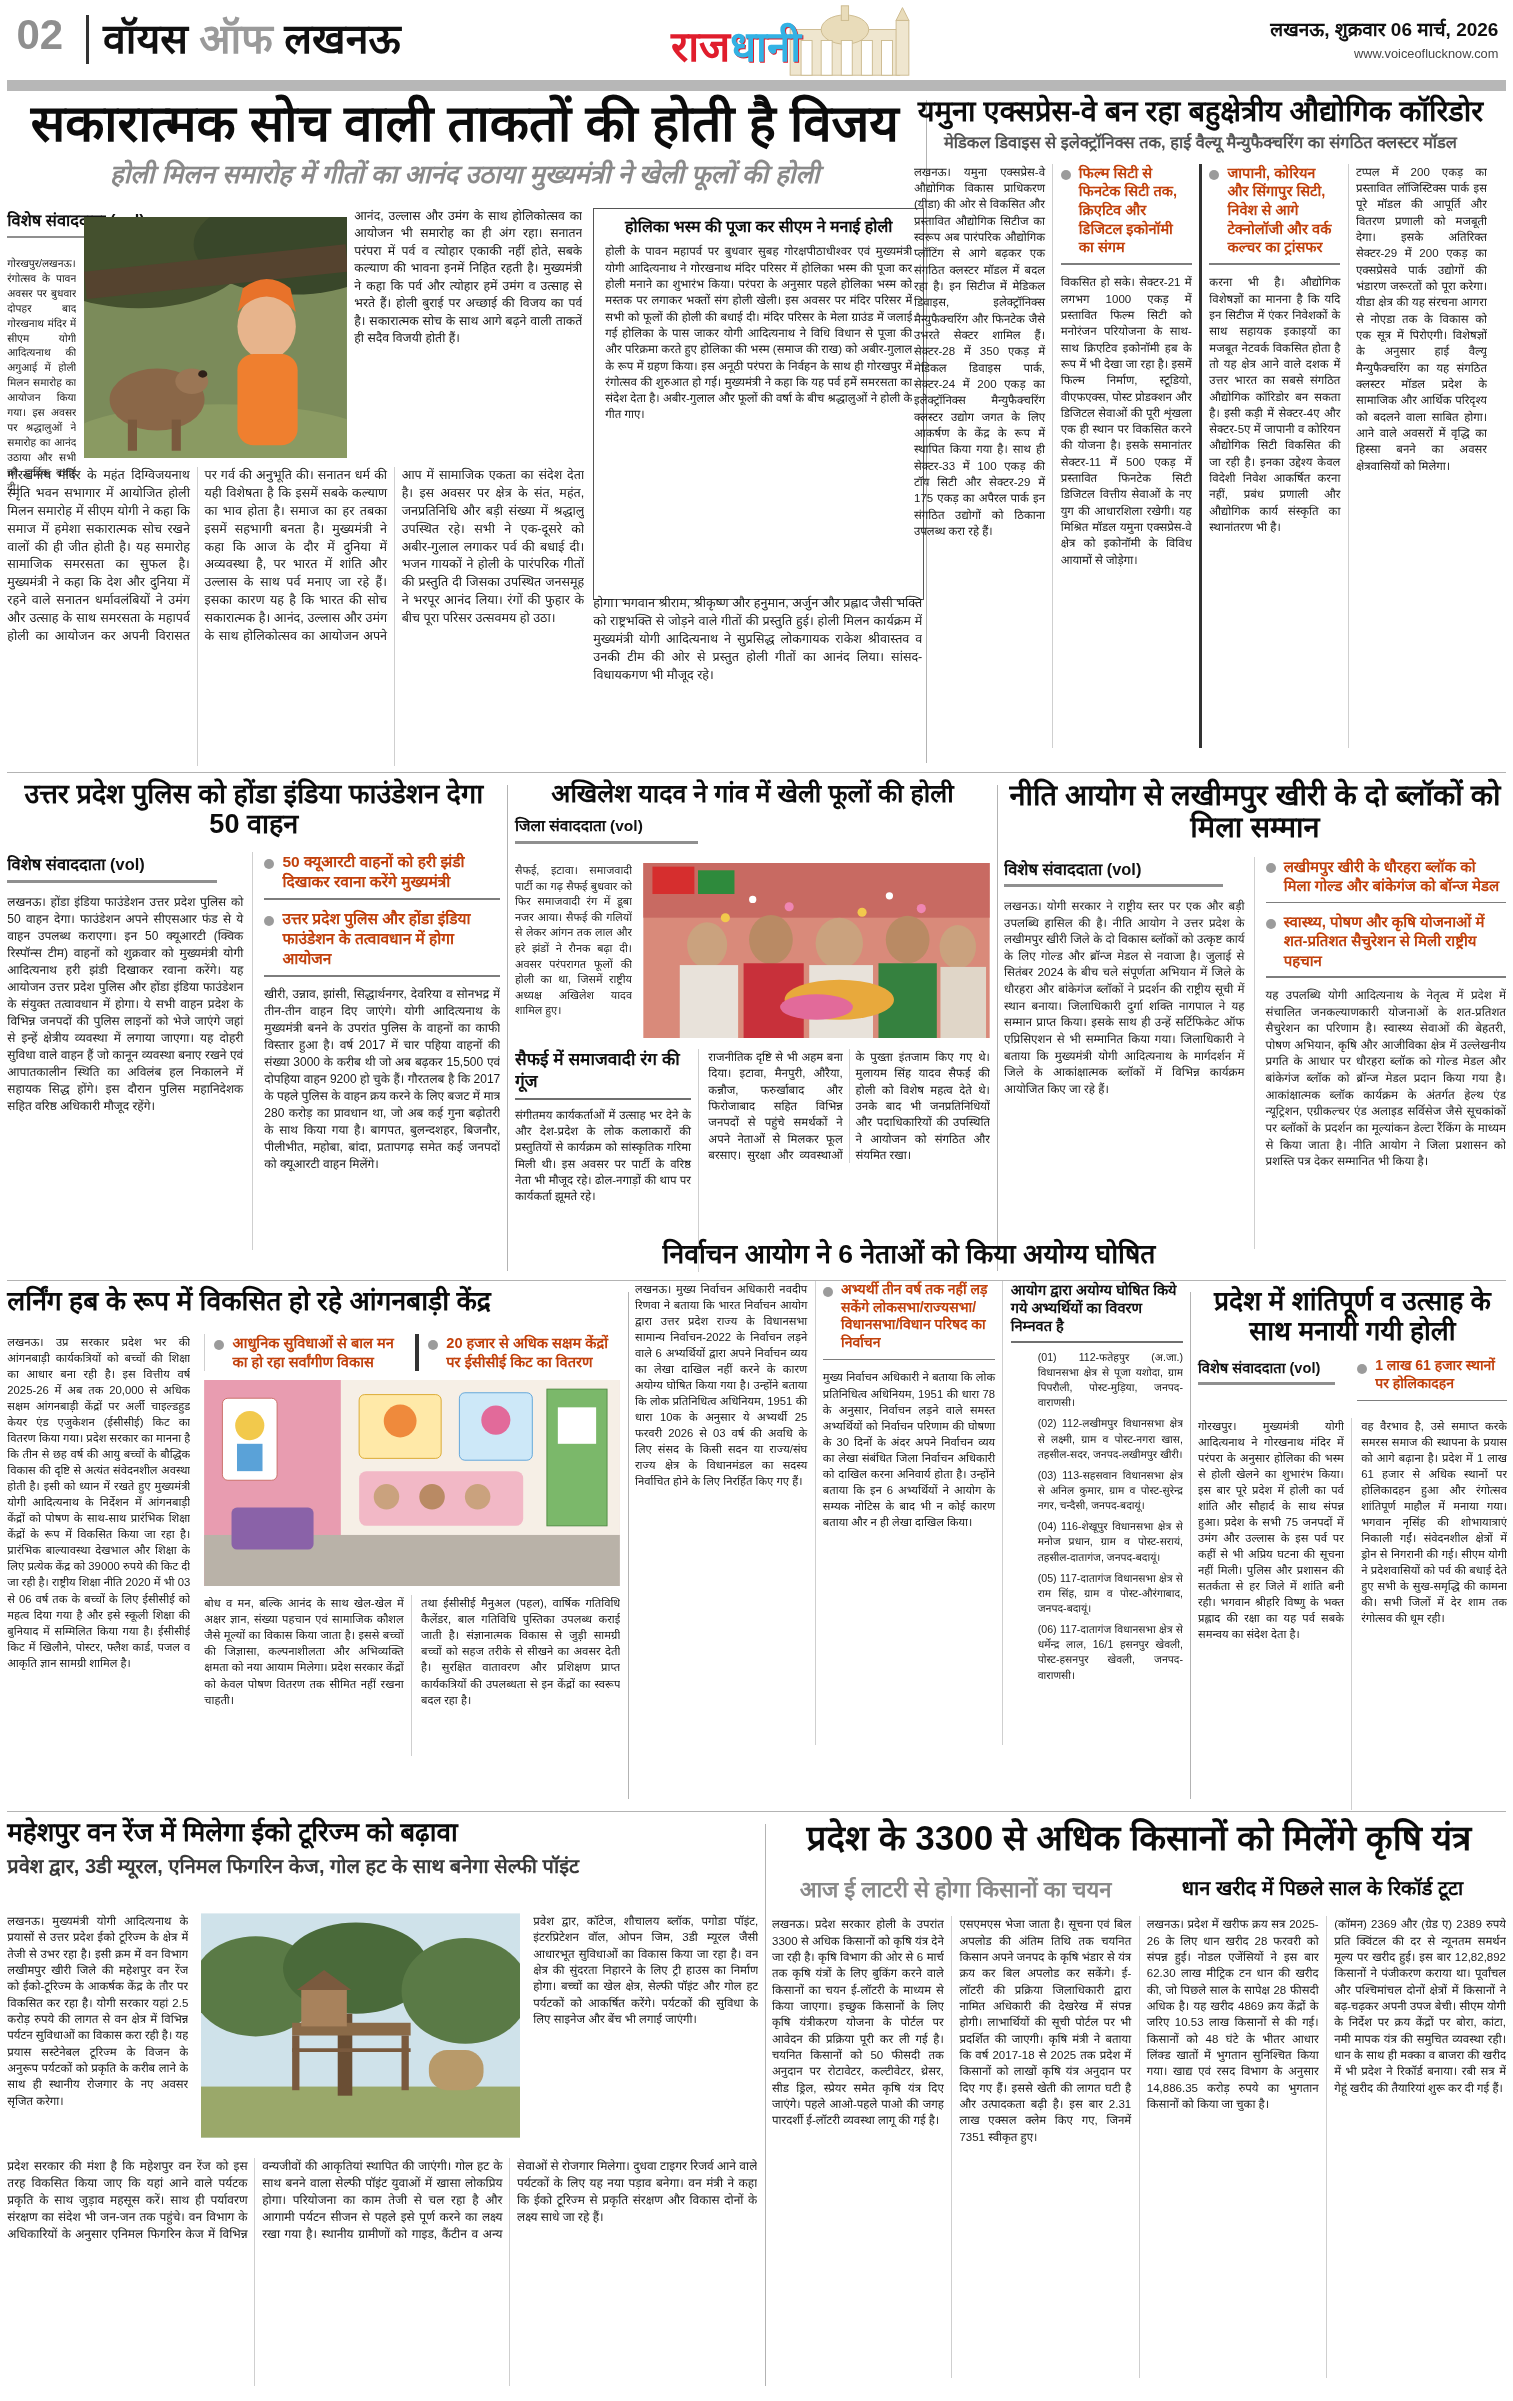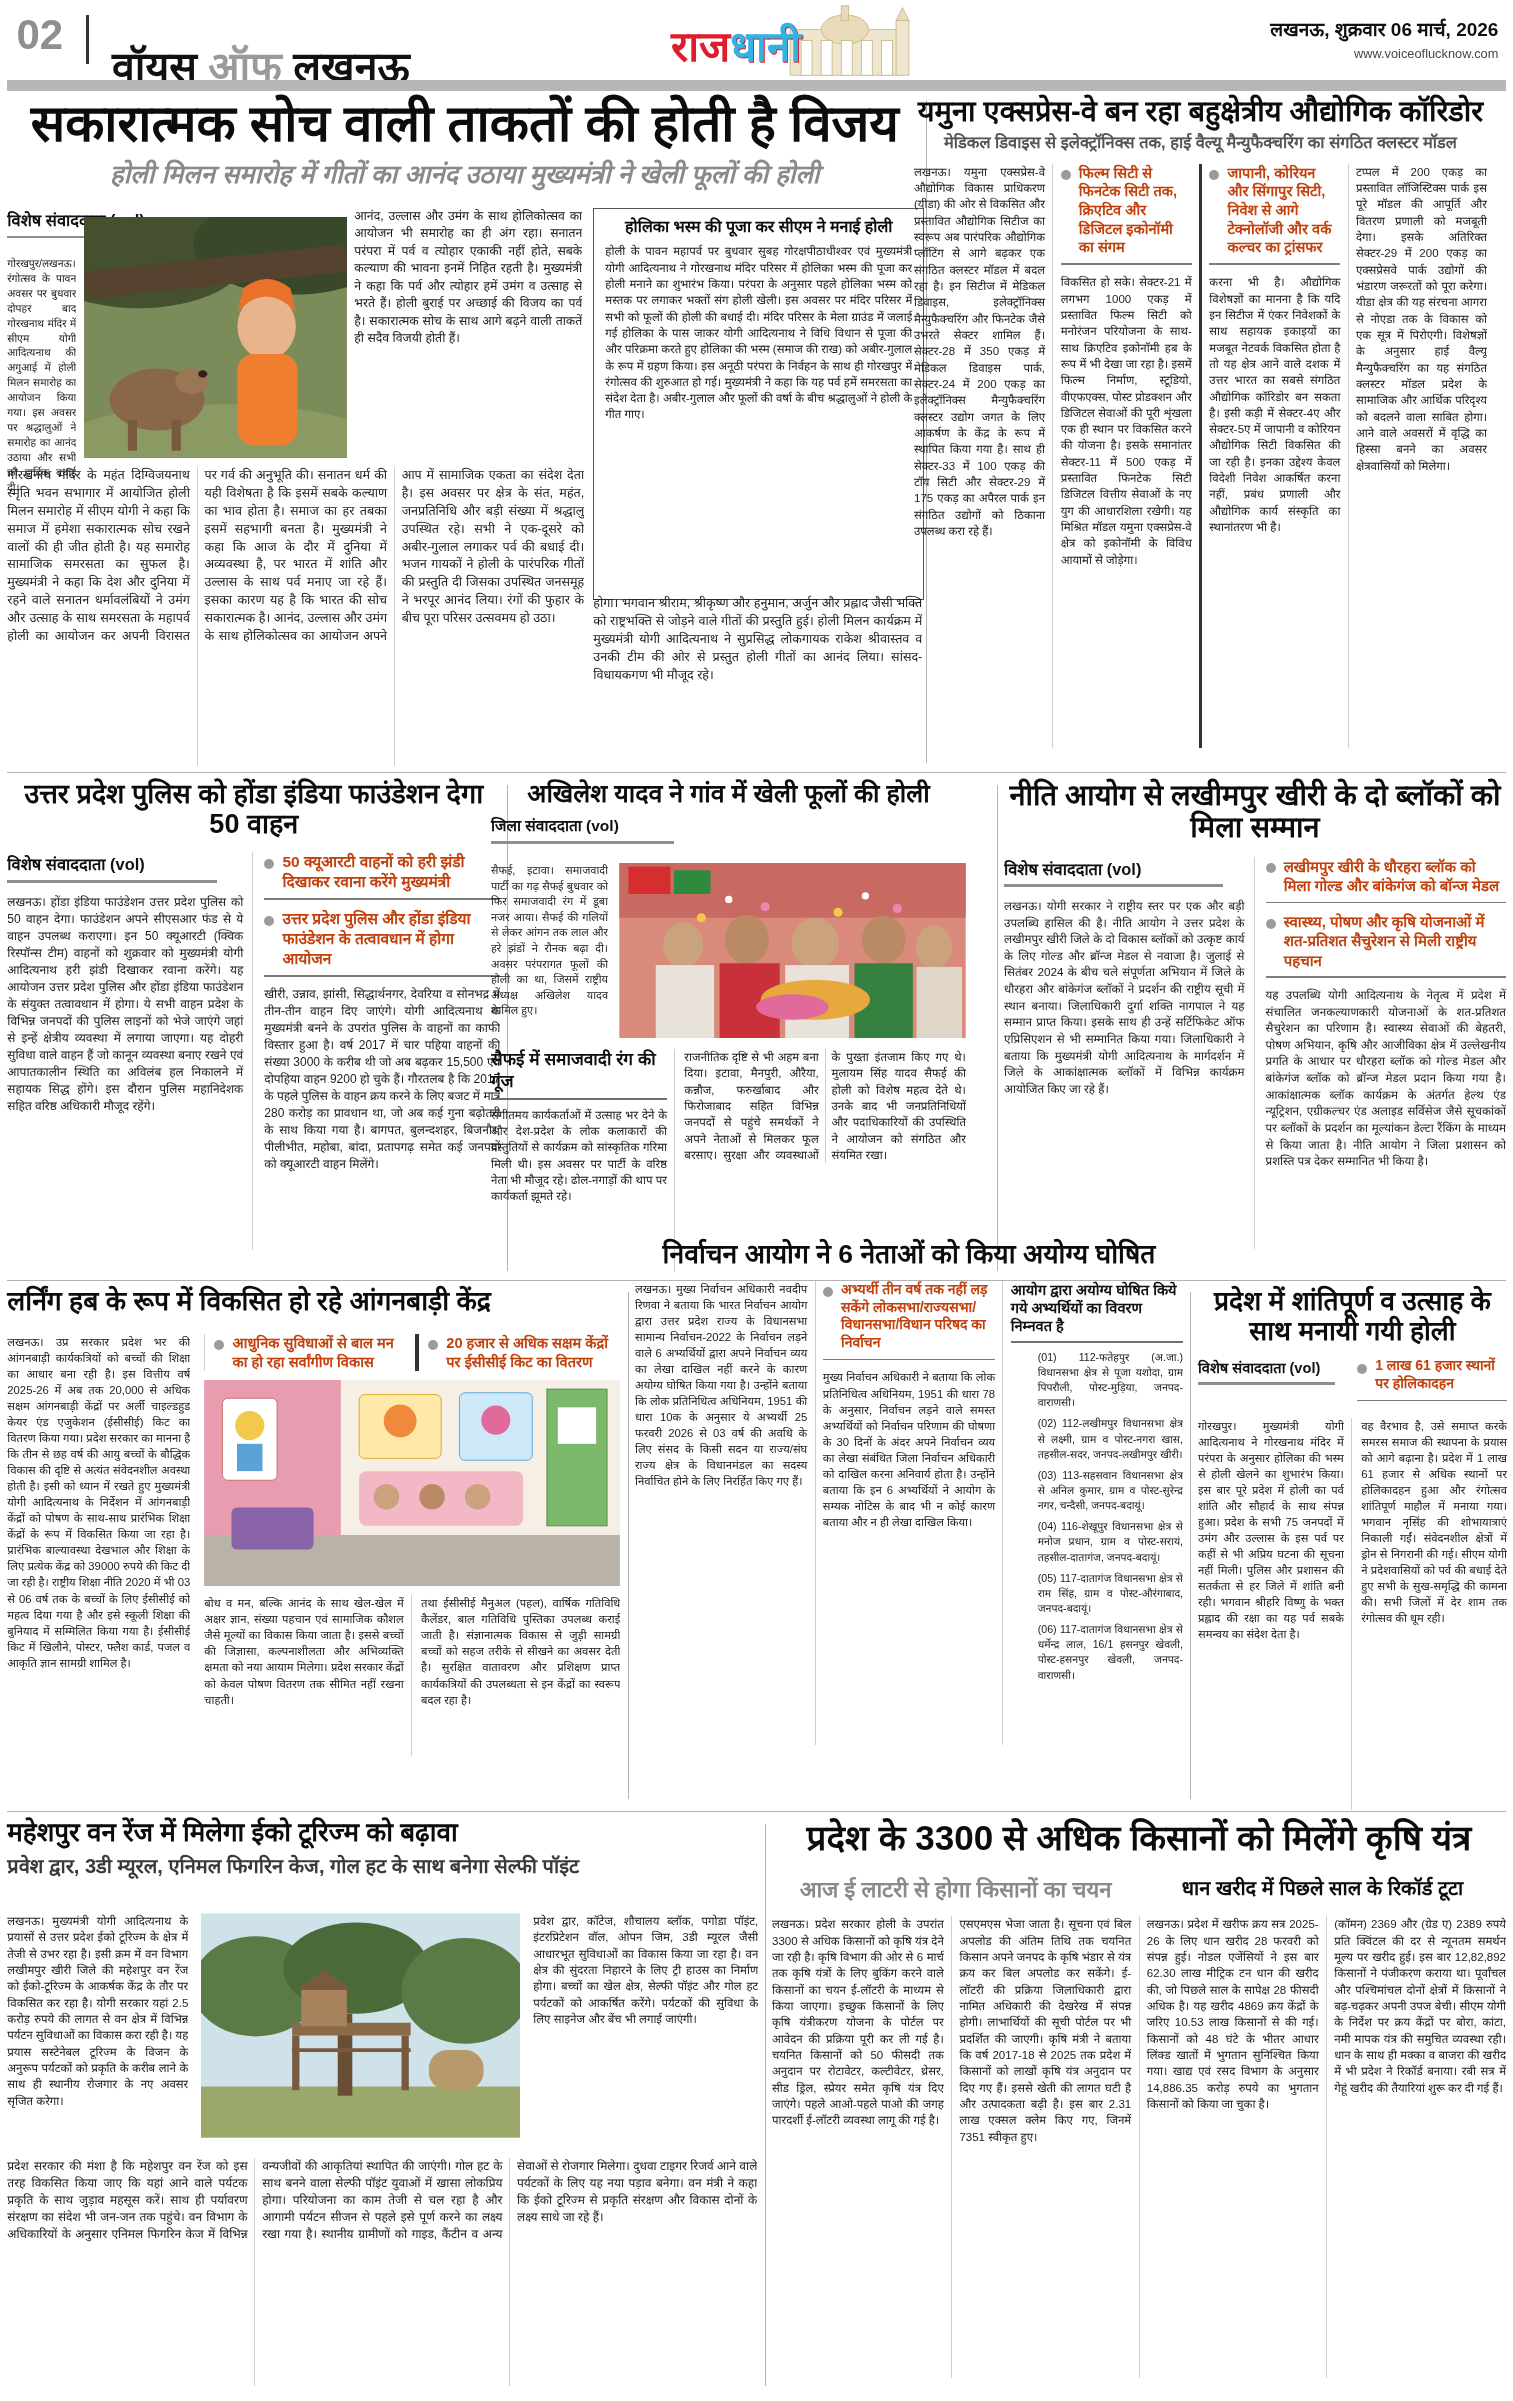--- a/index.html
+++ b/index.html
@@ -37,21 +37,21 @@
   .subbox-rule{height:1.8px;background:#6f6f6f;margin:5.5px 0 7.3px 0;}
   .list-item{margin-bottom:6.4px;margin-left:27px;}
 </style>
 </head>
 <body>
 
 <div id="page">
 
   <div class="abs" style="left:16.4px;top:11px;"><span id="pgnum">02</span></div>
   <div class="abs hdr-vbar" style="left:86px;top:14.6px;height:49px;"></div>
-  <div class="abs" style="left:112px;top:9px;margin-top:28px;">
+  <div class="abs" style="left:103px;top:9px;">
     <span id="papername">
       <span>वॉयस</span>
       <span class="gray">ऑफ</span>
       <span>लखनऊ</span>
     </span>
   </div>
 
   <div class="abs" style="left:671px;top:1.8px;width:274px;height:77px;">
     <svg class="abs" style="left:110px;top:0px;" width="137" height="77" viewBox="0 0 150 84">
       <rect x="10" y="30" width="120" height="50" fill="#efe6cf" stroke="#cbb98d"></rect>
@@ -168,21 +168,21 @@
           <span class="bullet-text">उत्तर प्रदेश पुलिस और होंडा इंडिया फाउंडेशन के तत्वावधान में होगा आयोजन</span>
         </div>
         <div class="bullet-rule"></div>
         <div class="body-txt" style="font-size:12px;">खीरी, उन्नाव, झांसी, सिद्धार्थनगर, देवरिया व सोनभद्र में तीन-तीन वाहन दिए जाएंगे। योगी आदित्यनाथ के मुख्यमंत्री बनने के उपरांत पुलिस के वाहनों का काफी विस्तार हुआ है। वर्ष 2017 में चार पहिया वाहनों की संख्या 3000 के करीब थी जो अब बढ़कर 15,500 एवं दोपहिया वाहन 9200 हो चुके हैं। गौरतलब है कि 2017 के पहले पुलिस के वाहन क्रय करने के लिए बजट में मात्र 280 करोड़ का प्रावधान था, जो अब कई गुना बढ़ोतरी के साथ किया गया है। बागपत, बुलन्दशहर, बिजनौर, पीलीभीत, महोबा, बांदा, प्रतापगढ़ समेत कई जनपदों को क्यूआरटी वाहन मिलेंगे।</div>
       </div>
     </div>
   </div>
 
   <div class="abs vdiv" style="left:507px;top:785px;height:486px;"></div>
 
-  <div class="abs" style="left:491px;top:779px;width:475px;height:497px;">
+  <div class="abs" style="left:515px;top:779px;width:475px;height:497px;">
     <div class="hl" style="font-size:25px;">अखिलेश यादव ने गांव में खेली फूलों की होली</div>
     <div style="margin-top:7.3px;">
       <div class="byline" style="font-size:15.5px;">जिला संवाददाता (vol)</div>
       <div class="byline-rule" style="width:183px;"></div>
     </div>
     <div class="abs body-txt" style="left:0;top:84px;width:117px;height:175px;font-size:11px;overflow:hidden;">सैफई, इटावा। समाजवादी पार्टी का गढ़ सैफई बुधवार को फिर समाजवादी रंग में डूबा नजर आया। सैफई की गलियों से लेकर आंगन तक लाल और हरे झंडों ने रौनक बढ़ा दी। अवसर परंपरागत फूलों की होली का था, जिसमें राष्ट्रीय अध्यक्ष अखिलेश यादव शामिल हुए।</div>
 
     <svg class="abs photo" style="left:128px;top:84px;" width="347" height="175" viewBox="0 0 380 192">
       <rect width="380" height="192" fill="#d98a7a"></rect>
       <rect x="0" y="0" width="380" height="60" fill="#c86a62"></rect>

